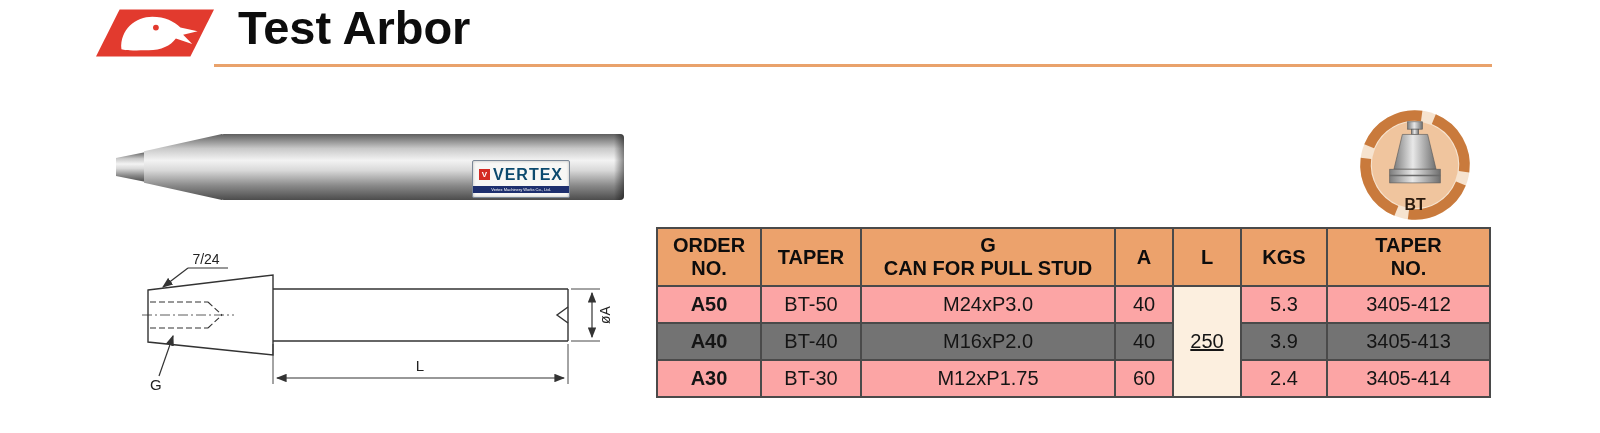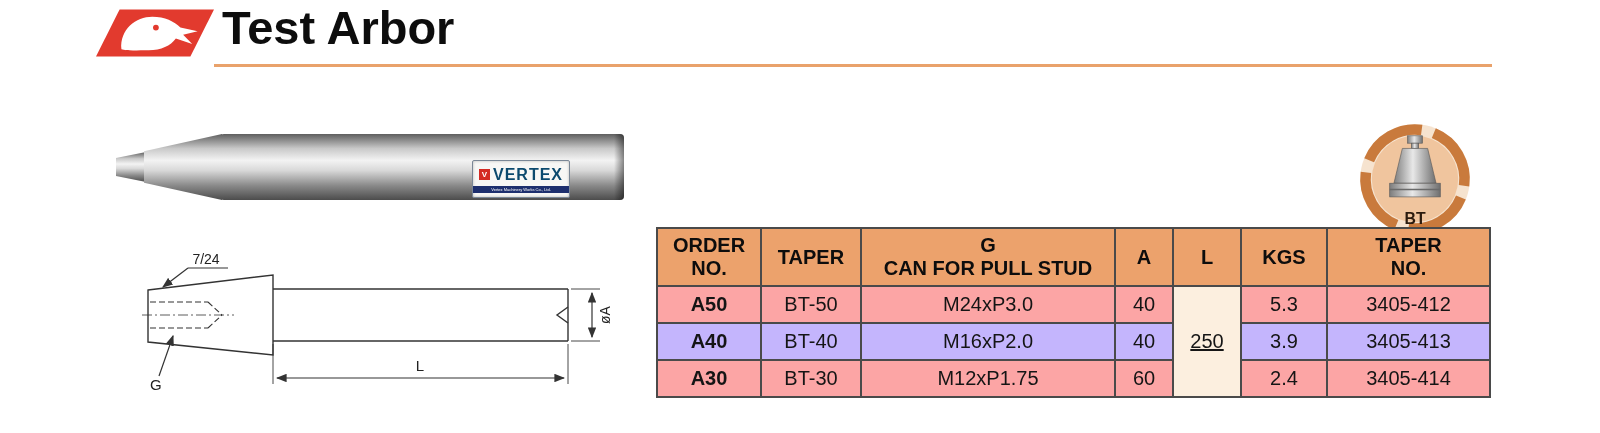--- a/index.html
+++ b/index.html
@@ -4,21 +4,21 @@
 <style>
   html,body{margin:0;padding:0;}
   body{
     width:1600px;height:433px;position:relative;background:#ffffff;
     font-family:"Liberation Sans", sans-serif;color:#111;overflow:hidden;
   }
 
   
   .logo{position:absolute;left:96px;top:6px;width:118px;height:54px;}
   .page-title{
-    position:absolute;left:222px;top:0px;font-size:47px;font-weight:bold;
+    position:absolute;left:238px;top:0px;font-size:47px;font-weight:bold;
     letter-spacing:0px;color:#0d0d0d;
   }
   .title-rule{position:absolute;left:214px;top:64px;width:1278px;height:3px;background:#E9A26B;}
 
   
   .photo{position:absolute;left:116px;top:124px;width:512px;height:84px;}
   .metal{background:linear-gradient(to bottom,#5f5f5f 0%,#c9c9c9 22%,#f3f3f3 40%,#d9d9d9 55%,#8a8a8a 78%,#4c4c4c 100%);}
   .arbor-tip{position:absolute;left:0;top:28px;width:30px;height:30px;
     clip-path:polygon(0 20%,100% 0,100% 100%,0 80%);}
   .arbor-cone{position:absolute;left:28px;top:10px;width:78px;height:66px;
@@ -36,33 +36,33 @@
     font-weight:bold;display:flex;align-items:center;justify-content:center;}
   .arbor-label .brand{font-size:16px;font-weight:bold;color:#0c4a6e;letter-spacing:1px;}
   .arbor-label .sub{font-size:4px;color:#fff;background:#1d2f6e;width:100%;text-align:center;
     padding:1px 0;margin-top:2px;}
 
   
   .drawing{position:absolute;left:138px;top:250px;width:494px;height:156px;}
   .drawing svg text{font-family:"Liberation Sans", sans-serif;}
 
   
-  .bt-icon{position:absolute;left:1356px;top:120px;width:118px;height:118px;}
+  .bt-icon{position:absolute;left:1356px;top:106px;width:118px;height:118px;}
 
   
   .table-wrap{position:absolute;left:656px;top:227px;}
   table.spec-table{border-collapse:collapse;table-layout:fixed;}
   .spec-table th,.spec-table td{
     border:2px solid #4a4a4a;text-align:center;vertical-align:middle;
     padding:0 4px;overflow:hidden;
   }
   .spec-table th{background:#ECA26C;font-size:20px;font-weight:bold;line-height:23px;height:56px;color:#0d0d0d;}
   .spec-table td{font-size:20px;height:35px;color:#151515;}
   tr.row-a td{background:#fca5a5;}
-  tr.row-b td{background:#c4b5fd;text-align:center;}
+  tr.row-b td{background:#737373;text-align:center;}
   td.order-cell{font-weight:bold;}
   td.l-merged{background:#FCEFDF !important;text-decoration:underline;}
 </style>
 </head>
 <body>
 
 <div class="logo">
   <svg viewBox="0 0 130 56" width="118" height="54">
     <polygon points="26,2 130,2 104,54 0,54" fill="#E23A2E"></polygon>
     <path d="M28,46 C26,24 44,10 62,10 C76,10 86,15 93,22 L112,26 L96,30 L106,40 L88,34 C82,42 72,47 58,47 C46,47 34,48 28,46 Z" fill="#ffffff"></path>

